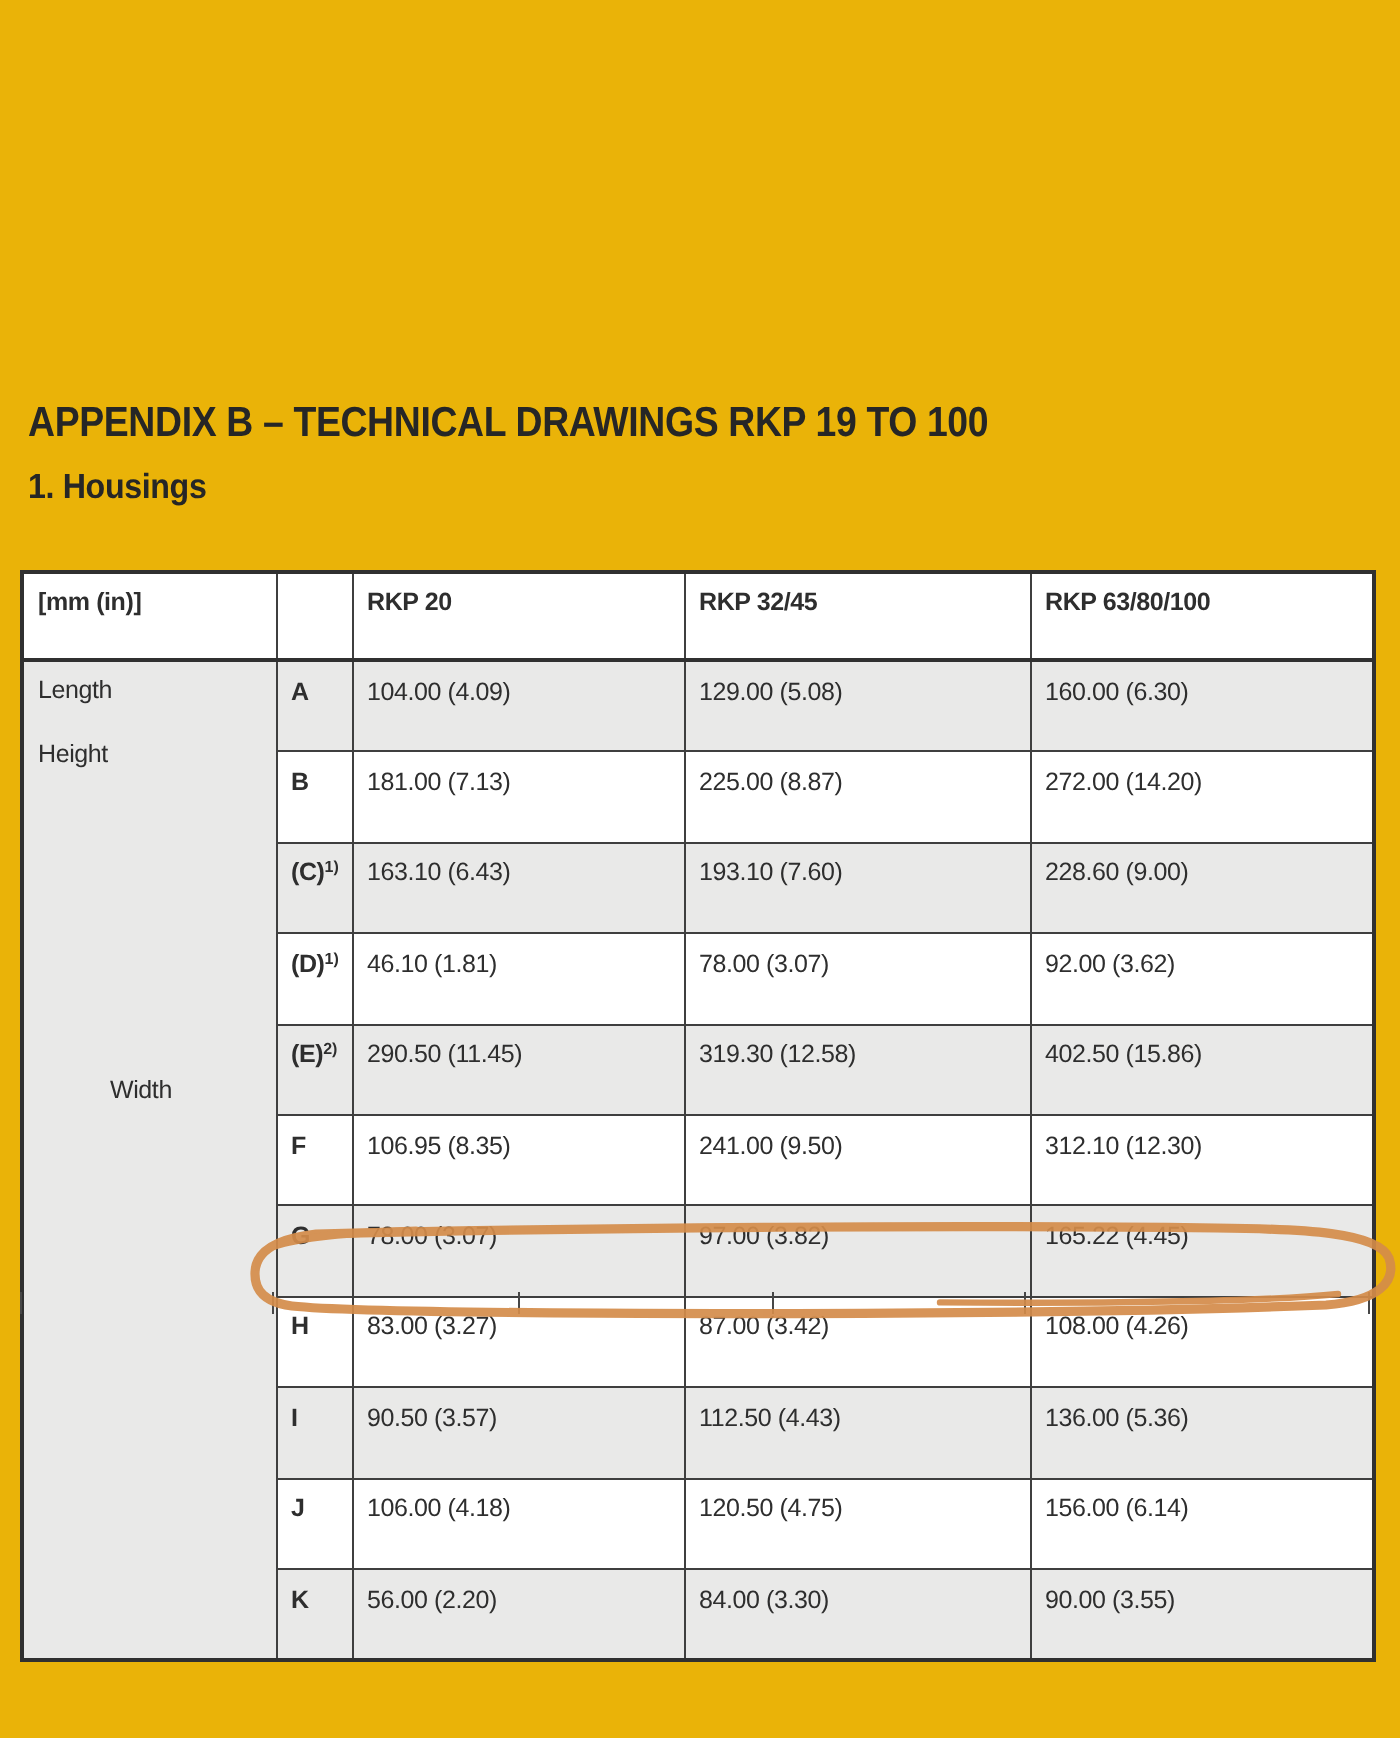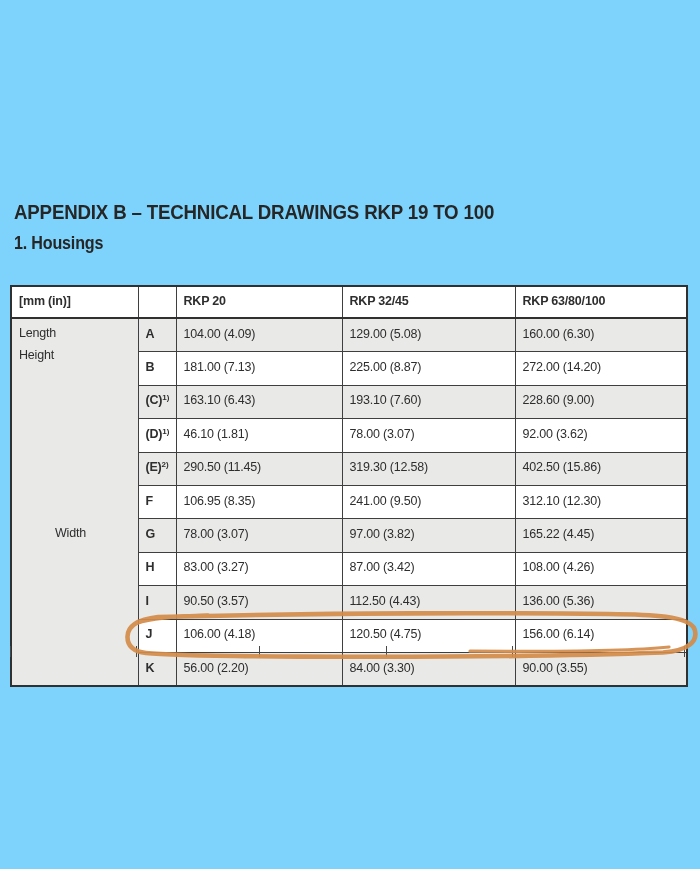--- a/index.html
+++ b/index.html
@@ -1,19 +1,19 @@
 <!DOCTYPE html>
 <html><head>
 <meta charset="utf-8">
 <style>
   html,body{margin:0;padding:0;background:#ffffff;}
   #page{
     position:relative;
     width:700px;height:869px;
-    background:#7dd3fc;
+    background:#eab308;
     font-family:"Liberation Sans", sans-serif;
     color:#2b2b2b;
     overflow:hidden;
   }
   .title{
     position:absolute;left:14px;top:200px;
     font-size:21px;font-weight:bold;letter-spacing:-0.2px;
     white-space:nowrap;color:#262626;
     transform:scaleX(0.89);transform-origin:left center;
   }
@@ -25,38 +25,38 @@
   }
   table.spec{
     position:absolute;left:10px;top:285px;
     border-collapse:collapse;table-layout:fixed;
     width:676px;
     border:2px solid #303030;
     font-size:12.5px;letter-spacing:-0.2px;color:#2e2e2e;
   }
   table.spec th, table.spec td{
     border:1px solid #3f3f3f;
-    padding:0 0 3px 7px;
+    padding:0 0 15px 7px;
     text-align:left;vertical-align:middle;
     overflow:hidden;white-space:nowrap;
   }
   table.spec thead th{height:27px;font-weight:bold;border-bottom:2px solid #303030;background:#ffffff;}
   table.spec tbody td{height:29.4px;}
   tr.shaded td{background:#e9e9e8;}
   tr.plain td{background:#ffffff;}
   td.side-cell{
     background:#e9e9e8 !important;
     position:relative;vertical-align:top;padding:0;
   }
   .side-label{
     position:absolute;left:7px;
     font-weight:normal;font-size:12.5px;color:#2e2e2e;
   }
   .lbl-length{top:7px;}
-  .lbl-height{top:29px;text-align:right;}
+  .lbl-height{top:39px;text-align:right;}
   .lbl-width{top:207px;margin-left:36px;}
   td.letter-cell{font-weight:bold;}
   sup.fnote{font-size:8px;font-weight:bold;vertical-align:4px;letter-spacing:0;}
   .stub{
     position:absolute;width:1.2px;height:11px;top:646px;
     background:#474747;
   }
   #highlight-svg{
     position:absolute;left:0;top:0;width:700px;height:869px;
     pointer-events:none;

